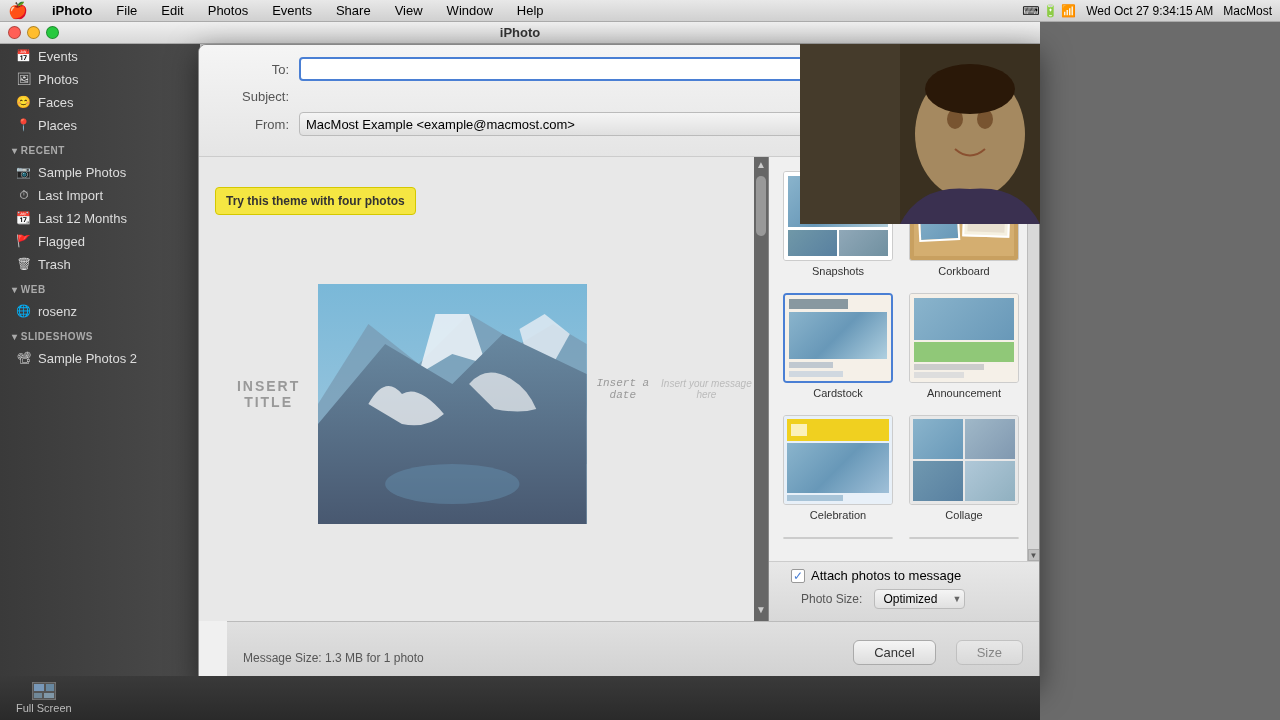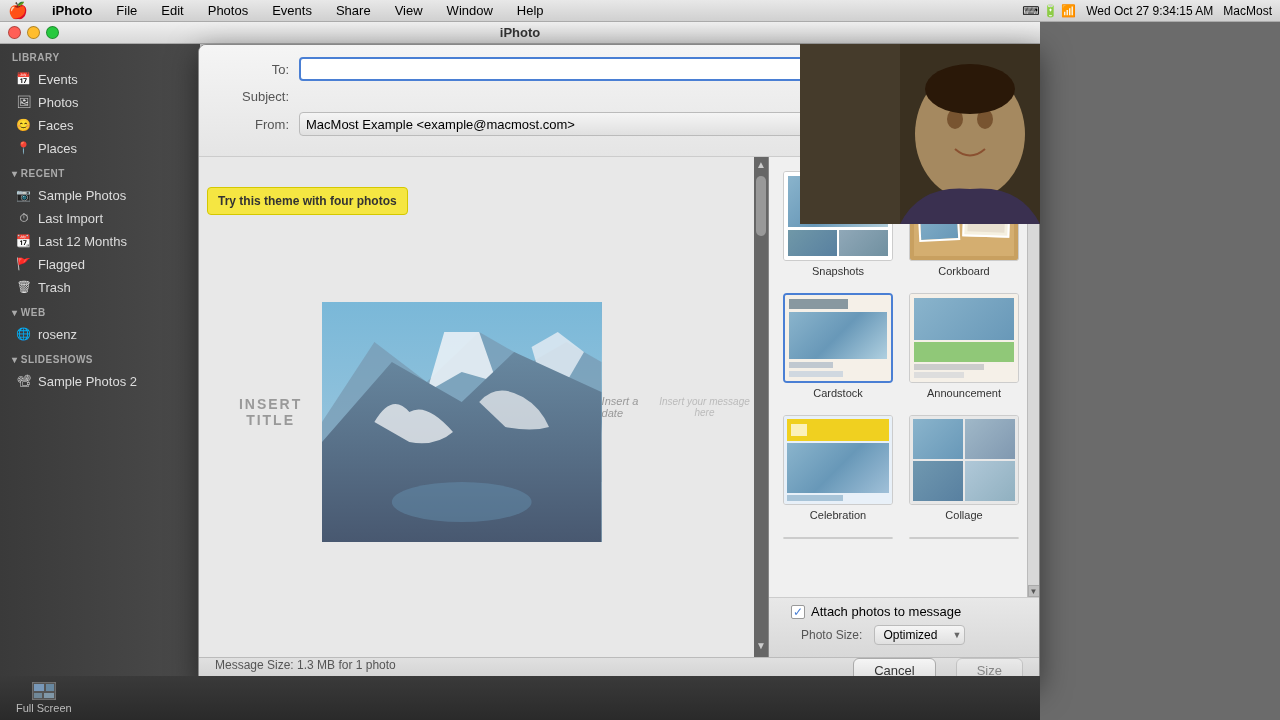--- a/index.html
+++ b/index.html
@@ -256,21 +256,21 @@
     .tooltip-bubble {
       background: #f5e642;
       border: 1px solid #d4c800;
       border-radius: 4px;
       padding: 6px 10px;
       font-size: 12px;
       font-weight: bold;
       color: #333;
       position: absolute;
       top: 30px;
-      left: 8px;
+      left: 16px;
       z-index: 10;
     }
 
     .photo-placeholder {
       width: 320px;
       height: 240px;
       margin: 40px auto 10px;
       background: linear-gradient(135deg, #8ab4cc 0%, #6a9ab0 20%, #4a7a98 40%, #b8d4e0 60%, #d8e8f0 80%, #c0d8e8 100%);
       position: relative;
       overflow: hidden;
@@ -279,25 +279,26 @@
     
     .mountain-photo {
       width: 100%;
       height: 100%;
       background:
         linear-gradient(to bottom, #7ab0d0 0%, #9ac8e0 30%, #6898b8 50%, #f0f5f8 55%, #e8f0f5 65%, #d0e0e8 70%, #b8ccd8 80%, #a0b8c8 90%, #88a8b8 100%);
       position: relative;
     }
 
     .date-placeholder {
-      text-align: left;
+      text-align: center;
       color: #999;
       font-size: 11px;
       margin: 8px 0;
       font-style: italic;
+      font-family: Liberation Mono, monospace;
     }
 
     .name-placeholder {
       text-align: center;
       color: #888;
       font-size: 18px;
       letter-spacing: 3px;
       font-weight: normal;
       margin-bottom: 4px;
     }
@@ -555,21 +556,20 @@
   <div class="title-bar">
     <div class="title-bar-buttons">
       <div class="tb-btn tb-close"></div>
       <div class="tb-btn tb-min"></div>
       <div class="tb-btn tb-max"></div>
     </div>
     <span class="title-bar-title">iPhoto</span>
   </div>
 
   <div class="sidebar">
-    <div class="sidebar-section-label">LIBRARY</div>
 
     <div class="sidebar-item">
       <span class="sidebar-icon">📅</span>
       <span>Events</span>
     </div>
     <div class="sidebar-item">
       <span class="sidebar-icon">🖼</span>
       <span>Photos</span>
     </div>
     <div class="sidebar-item">
@@ -804,21 +804,21 @@
                 <option>Medium</option>
                 <option>Actual Size</option>
               </select>
               <span class="photo-size-arrow">▼</span>
             </div>
           </div>
         </div>
       </div>
     </div>
 
-    <div style="display:flex;align-items:flex-start;justify-content:space-between;padding:0 16px;background:linear-gradient(to bottom,#e0e0e0,#d0d0d0);border-top:1px solid #bbb;">
+    <div style="display:flex;align-items:flex-end;justify-content:space-between;padding:18px 16px;background:linear-gradient(to bottom,#e0e0e0,#d0d0d0);border-top:1px solid #bbb;margin-left:28px;">
       <span class="msg-size">Message Size: 1.3 MB for 1 photo</span>
       <div class="btn-group">
         <button class="btn">Cancel</button>
         <button class="btn disabled">Size</button>
       </div>
     </div>
   </div>
 
   <div class="webcam">
     <div class="webcam-face">

